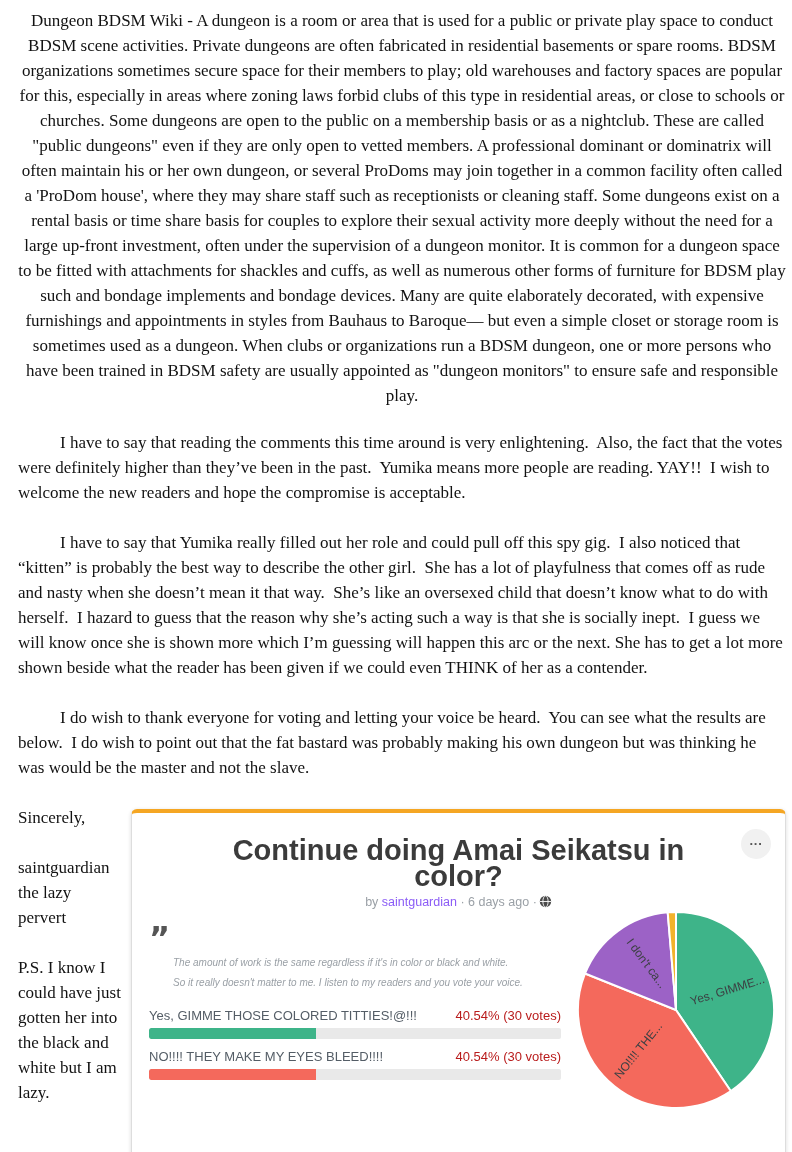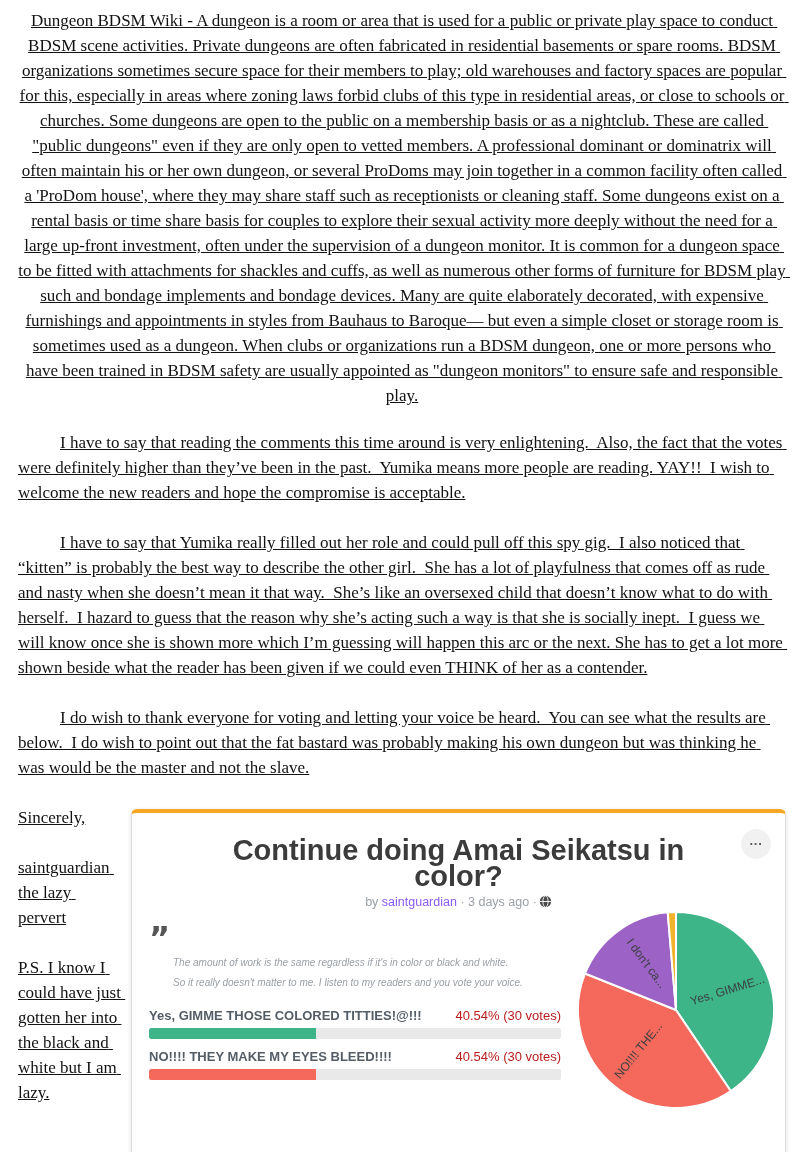--- a/index.html
+++ b/index.html
@@ -1,21 +1,21 @@
 <!DOCTYPE html>
 <html><head>
 <meta charset="utf-8">
 <style>
   html,body{margin:0;padding:0;background:#fff;}
   .page{
     width:792px;height:1152px;overflow:hidden;background:#fff;
     padding:8px 6px 0 18px;box-sizing:border-box;
     font-family:"Liberation Serif",serif;color:#121212;
   }
-  p{margin:0 0 25px 0;font-size:17px;line-height:25px;white-space:pre-wrap;text-decoration:underline;}
+  p{margin:0 0 25px 0;font-size:17px;line-height:25px;white-space:pre-wrap;}
   p.wiki{text-align:center;margin-bottom:22px;}
   p.indent{text-indent:42px;}
   p.left-col{margin-bottom:25px;}
 
   
   .poll{
     float:right;width:655px;height:380px;margin:4px 0 6px 10px;
     position:relative;background:#fff;box-sizing:border-box;
     border:1px solid #ddd;border-top:4px solid #f5a623;
     border-radius:6px 6px 0 0;box-shadow:0 1px 4px rgba(0,0,0,.14);
@@ -30,21 +30,21 @@
   .menu-btn{position:absolute;top:16px;right:14px;width:30px;height:30px;
     border-radius:50%;border:none;background:#f1f1f1;color:#555;cursor:pointer;
     font-size:13px;font-weight:bold;letter-spacing:0;line-height:30px;padding:0;text-align:center;}
   .quote-mark{margin:18px 0 0 0;height:20px;font-family:"DejaVu Sans",sans-serif;
     font-weight:bold;font-size:32px;line-height:22px;color:#555;}
   .poll-quote{margin:6px 0 0 24px;max-width:452px;font-size:10px;font-style:italic;
     color:#9aa0a6;line-height:20px;}
   .options{margin-top:15px;width:412px;}
   .opt{margin-bottom:10px;}
   .opt-line{display:flex;justify-content:space-between;align-items:baseline;font-size:13px;line-height:15px;}
-  .opt-label{font-weight:bold;color:#545d66;}
+  .opt-label{font-weight:normal;color:#545d66;}
   .opt-pct{color:#b91c1c;font-weight:normal;}
   .track{margin-top:5px;height:11px;background:#e9e9e9;border-radius:2px;overflow:hidden;}
   .fill{height:100%;border-radius:2px 0 0 2px;}
   .pie-wrap{position:absolute;left:444px;top:97px;width:200px;height:200px;}
 </style>
 </head>
 <body>
 
 <div class="page">
 
@@ -55,21 +55,21 @@
   <p class="indent">I do wish to thank everyone for voting and letting your voice be heard.  You can see what the results are below.  I do wish to point out that the fat bastard was probably making his own dungeon but was thinking he was would be the master and not the slave.</p>
 
   <aside class="poll">
     <button class="menu-btn">···</button>
 
     <h2 class="poll-title">Continue doing Amai Seikatsu in color?</h2>
 
     <div class="poll-byline">
       <span>by</span>
       <a href="#">saintguardian</a>
-      <span>· 3 days ago ·</span><svg class="globe" width="13" height="13" viewBox="0 0 16 16">
+      <span>· 6 days ago ·</span><svg class="globe" width="13" height="13" viewBox="0 0 16 16">
         <circle cx="8" cy="8" r="7" fill="#4a4a4a"></circle>
         <ellipse cx="8" cy="8" rx="3.2" ry="7" fill="none" stroke="#fff" stroke-width="1.1"></ellipse>
         <line x1="1" y1="8" x2="15" y2="8" stroke="#fff" stroke-width="1.1"></line>
       </svg>
     </div>
 
     <div class="quote-mark">”</div>
     <div class="poll-quote">
       <div>The amount of work is the same regardless if it's in color or black and white.</div>
       <div>So it really doesn't matter to me. I listen to my readers and you vote your voice.</div>

